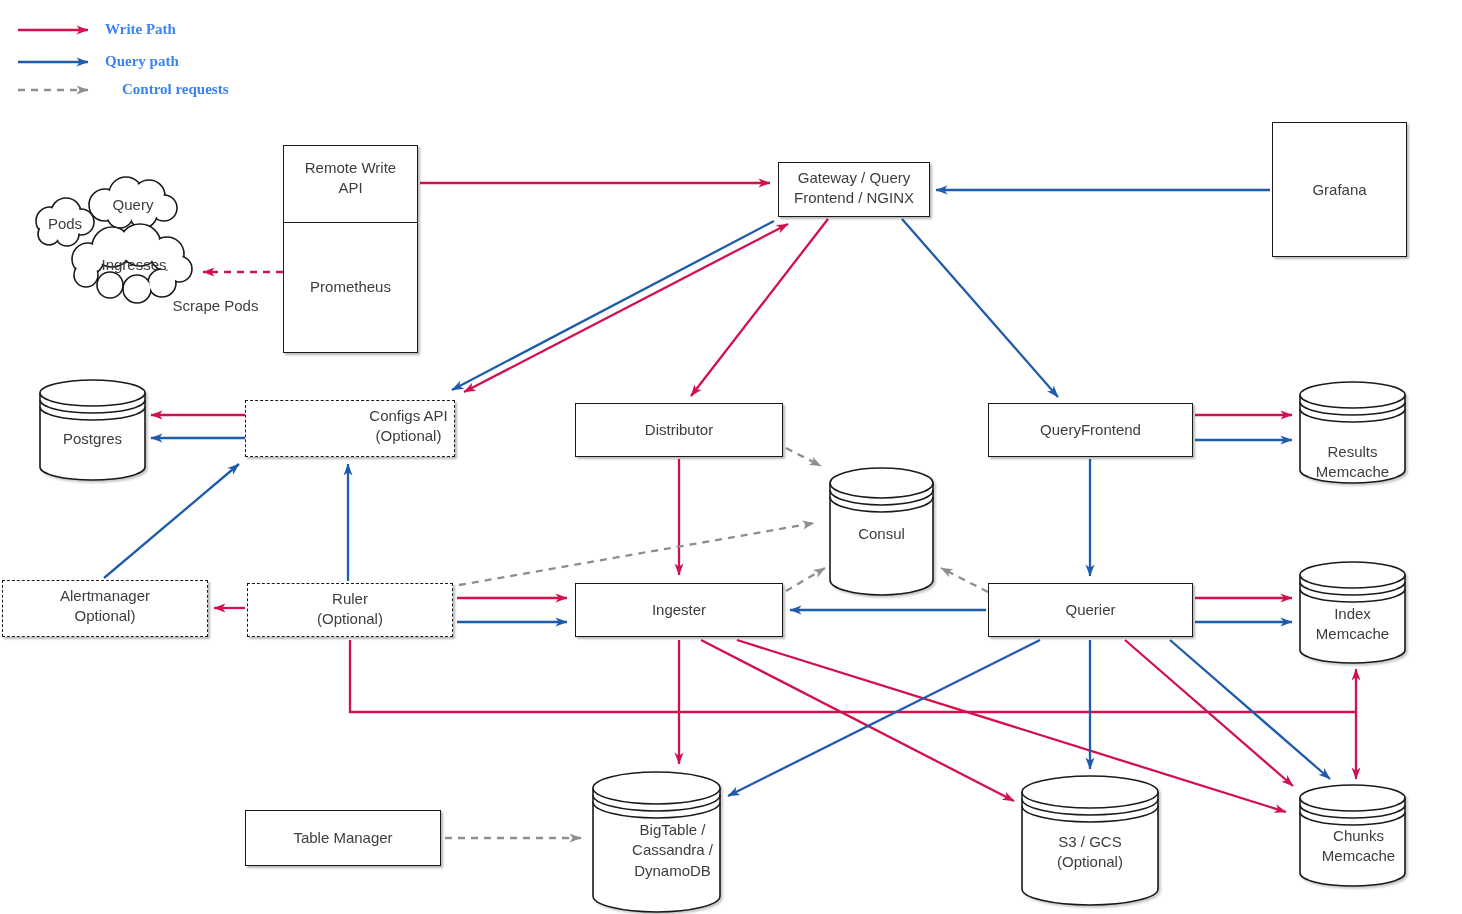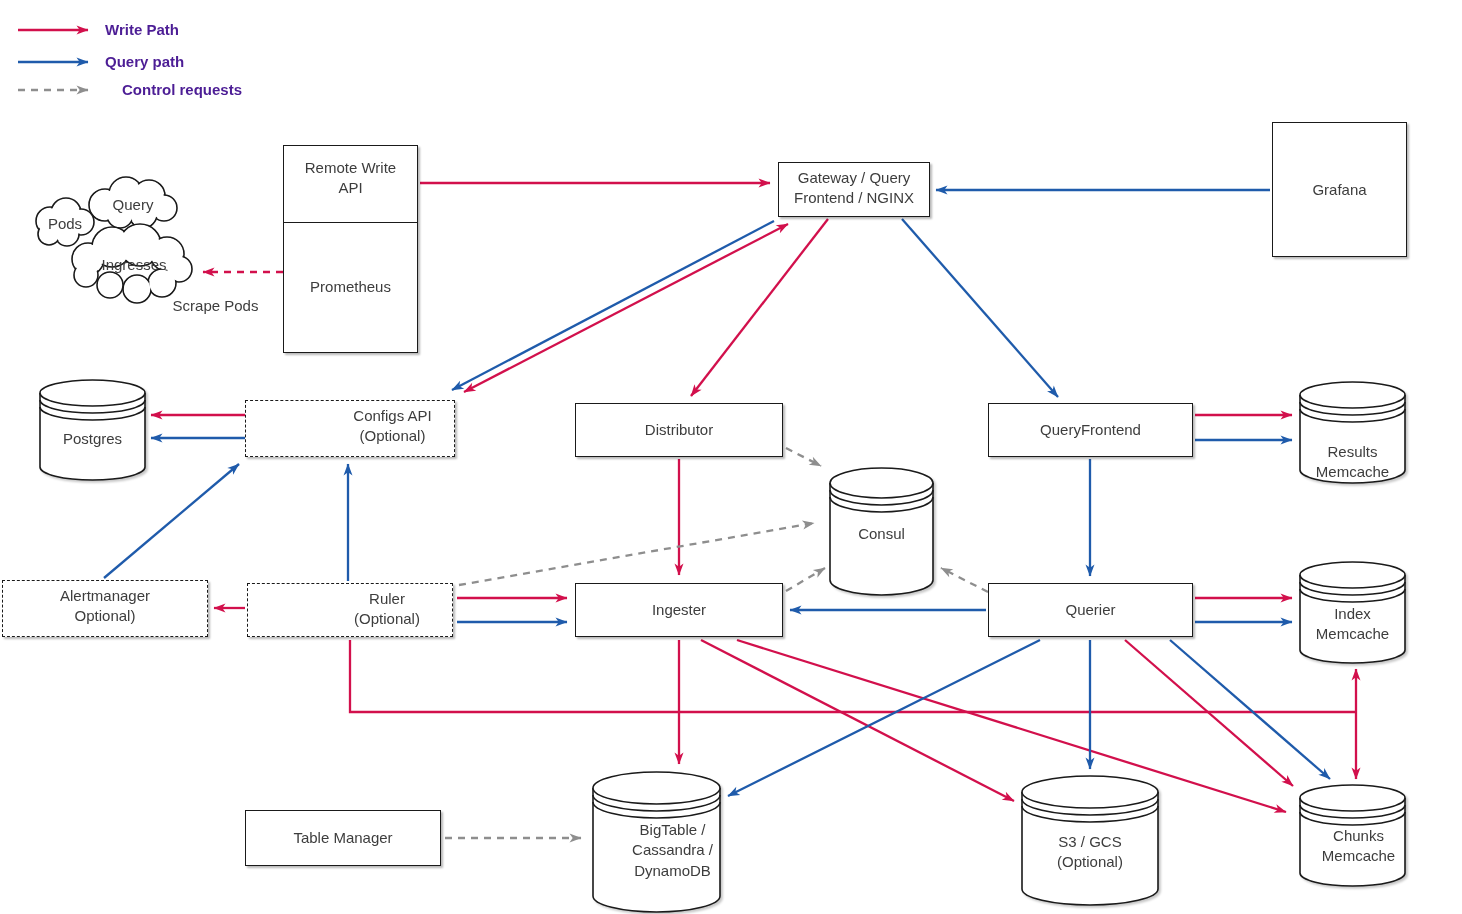--- a/index.html
+++ b/index.html
@@ -4,21 +4,21 @@
 <style>
   html,body{margin:0;padding:0;background:#fff;}
   .stage{position:relative;width:1462px;height:914px;background:#fff;overflow:hidden;
          font-family:"Liberation Sans", sans-serif;color:#3d3d3d;}
   svg.layer{position:absolute;left:0;top:0;}
   .box{position:absolute;background:#fff;border:1.6px solid #1a1a1a;
        box-shadow:2px 2px 2px rgba(0,0,0,0.28);box-sizing:border-box;}
   .box.dashed{border-style:dashed;}
   .lbl{position:absolute;font-size:15px;line-height:1.35;text-align:center;
        white-space:pre-line;color:#3d3d3d;z-index:5;}
-  .legend-lbl{position:absolute;font-size:15px;font-weight:bold;color:#4c1d95;z-index:5;}
+  .legend-lbl{position:absolute;font-size:15px;font-weight:bold;color:#3b82f6;z-index:5;font-family:Liberation Serif, serif;}
   .cell-top{position:absolute;left:0;top:0;width:100%;height:77px;
             border-bottom:1.6px solid #1a1a1a;box-sizing:border-box;}
 </style>
 </head>
 <body>
 
 <div class="stage">
 
   <svg class="layer" width="1462" height="914" viewBox="0 0 1462 914">
     <defs>
@@ -184,30 +184,30 @@
   <div class="box" style="left:988px;top:583px;width:205px;height:54px;"></div>
   <div class="box" style="left:245px;top:810px;width:196px;height:56px;"></div>
 
   <div class="lbl" style="left:285px;top:158px;width:131px;">Remote Write
 API</div>
   <div class="lbl" style="left:285px;top:277px;width:131px;">Prometheus</div>
   <div class="lbl" style="left:780px;top:168px;width:148px;">Gateway / Query
 Frontend / NGINX</div>
   <div class="lbl" style="left:1274px;top:180px;width:131px;">Grafana</div>
   <div class="lbl" style="left:42px;top:429px;width:101px;">Postgres</div>
-  <div class="lbl" style="left:247px;top:406px;width:229px;padding-left:31px;">Configs API
+  <div class="lbl" style="left:263px;top:406px;width:229px;padding-left:31px;">Configs API
 (Optional)</div>
   <div class="lbl" style="left:577px;top:420px;width:204px;">Distributor</div>
   <div class="lbl" style="left:990px;top:420px;width:201px;">QueryFrontend</div>
   <div class="lbl" style="left:1300px;top:424px;width:105px;margin-top:18px;">Results
 Memcache</div>
   <div class="lbl" style="left:832px;top:524px;width:99px;">Consul</div>
   <div class="lbl" style="left:4px;top:586px;width:202px;">Alertmanager
 Optional)</div>
-  <div class="lbl" style="left:249px;top:589px;width:202px;padding-left:37px;">Ruler
+  <div class="lbl" style="left:249px;top:589px;width:202px;">Ruler
 (Optional)</div>
   <div class="lbl" style="left:577px;top:600px;width:204px;">Ingester</div>
   <div class="lbl" style="left:990px;top:600px;width:201px;">Querier</div>
   <div class="lbl" style="left:1300px;top:604px;width:105px;">Index
 Memcache</div>
   <div class="lbl" style="left:247px;top:828px;width:192px;">Table Manager</div>
   <div class="lbl" style="left:595px;top:820px;width:123px;margin-left:16px;">BigTable /
 Cassandra /
 DynamoDB</div>
   <div class="lbl" style="left:1024px;top:832px;width:132px;">S3 / GCS

